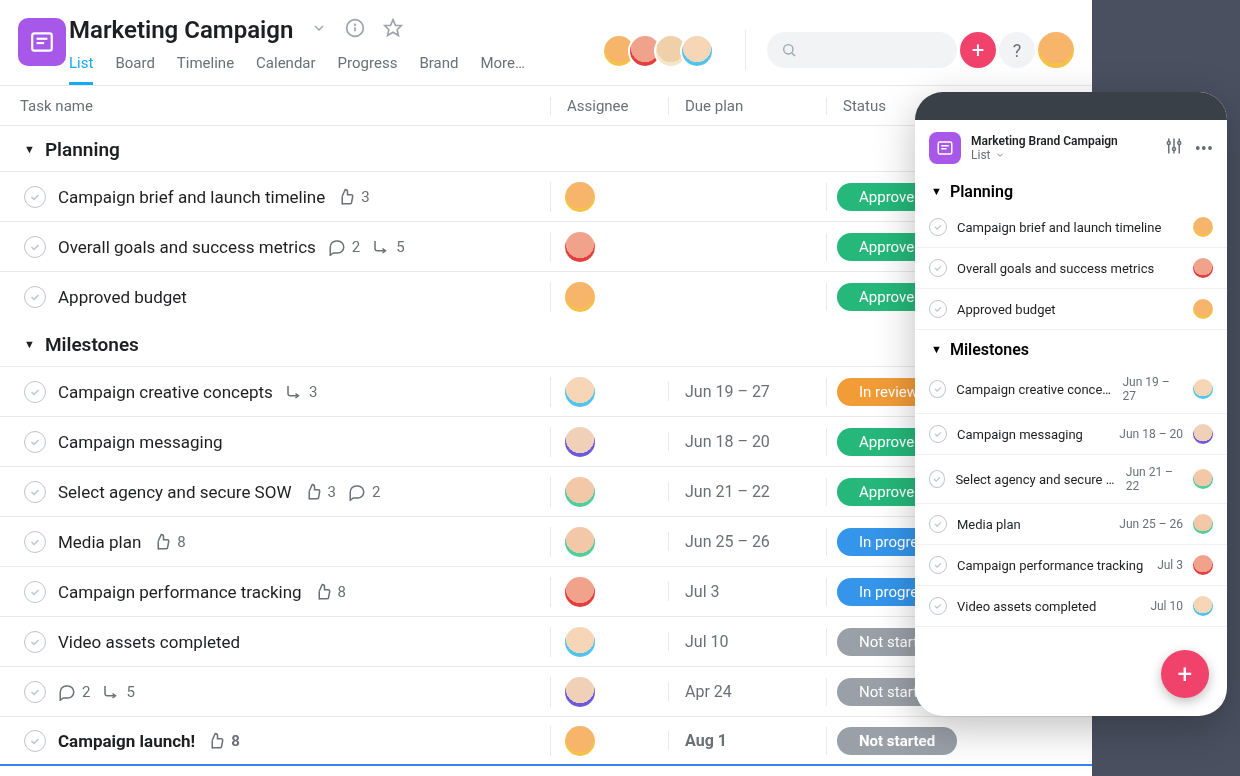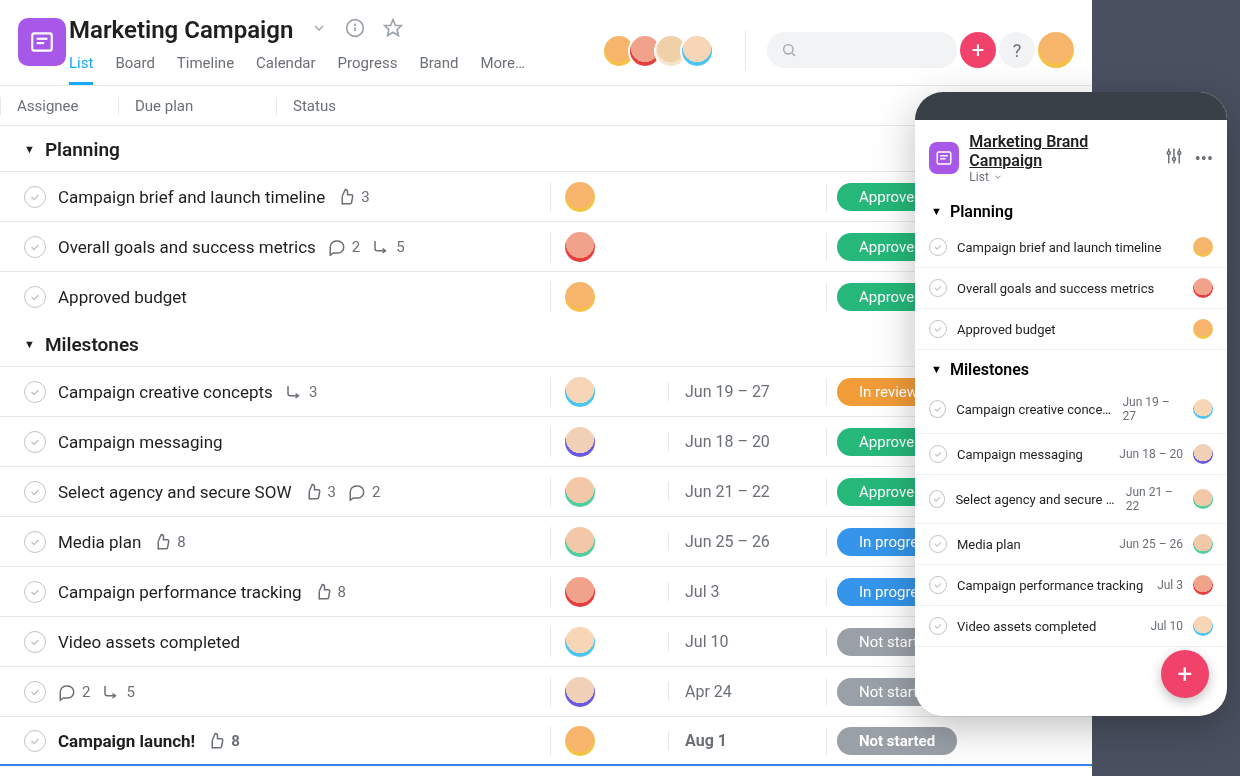--- a/index.html
+++ b/index.html
@@ -192,21 +192,21 @@
     box-shadow: 0 12px 40px rgba(0,0,0,0.25);
     overflow:hidden;
   }
   .mobile-status { height: 28px; background:#3a4048; }
   .mobile-header {
     display:flex; align-items:center; gap: 10px;
     padding: 12px 14px 8px 14px;
   }
   .mobile-picon { width:32px; height:32px; border-radius:8px; background:#a858e9; display:flex;align-items:center;justify-content:center;color:#fff;}
   .mobile-picon svg { width:18px; height:18px; }
-  .mobile-title { font-size:16px; font-weight:600; color:#1e1f21;text-decoration:underline; }
+  .mobile-title { font-size:12px; font-weight:600; color:#1e1f21; }
   .mobile-sub { font-size:12px; color:#6b6f76; display:flex; align-items:center; gap:4px; }
   .mobile-actions { margin-left:auto; display:flex; align-items:center; gap:12px; color:#6b6f76; }
 
   .mobile-section {
     display:flex; align-items:center; gap:8px;
     padding: 10px 16px 6px 16px;
     font-size:16px; font-weight:600;
   }
   .mobile-row {
     display:flex; align-items:center;
@@ -287,20 +287,21 @@
           <circle cx="11" cy="11" r="7"></circle>
           <line x1="21" y1="21" x2="16.5" y2="16.5"></line>
         </svg>
     </div>
     <div class="plus-btn">+</div>
     <div class="help-btn">?</div>
     <div class="me-avatar c-yellow" id="me-avatar"></div>
   </div>
 
   <div class="col-headers">
+    <div class="col-task">Task name</div>
     <div class="col-assignee">Assignee</div>
     <div class="col-due">Due plan</div>
     <div class="col-status">Status</div>
   </div>
 
   <div id="task-list">
       <div class="section-header">
         <span class="caret">▼</span>
         <span>Planning</span>
       </div>

